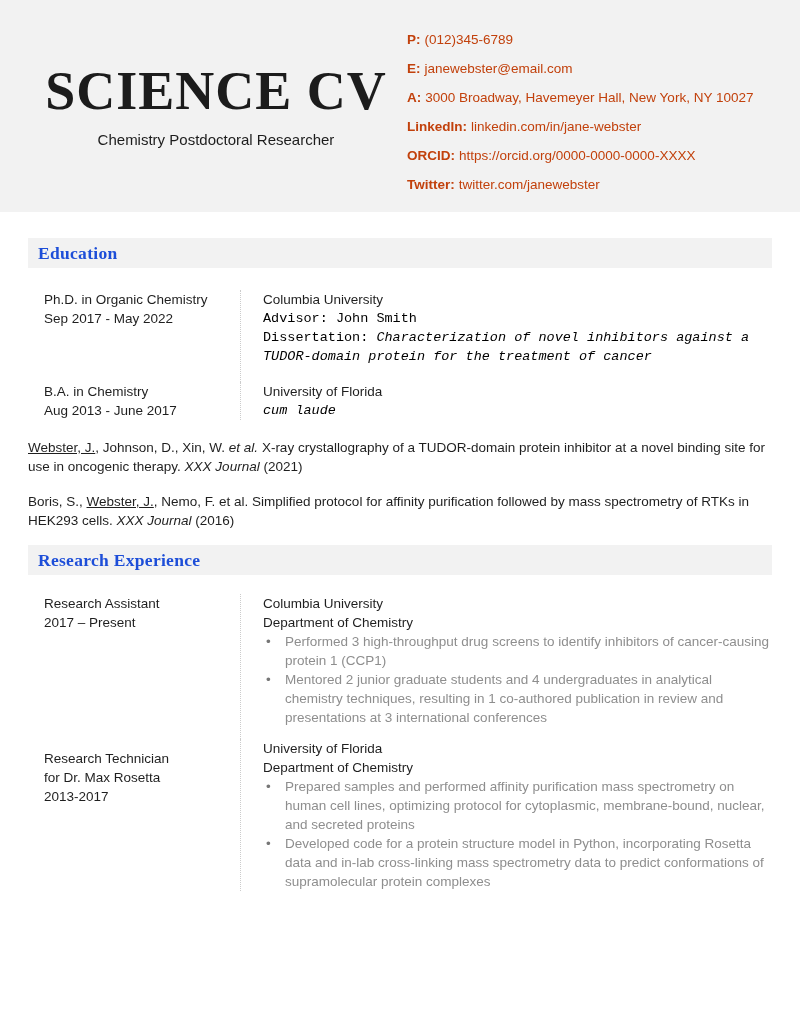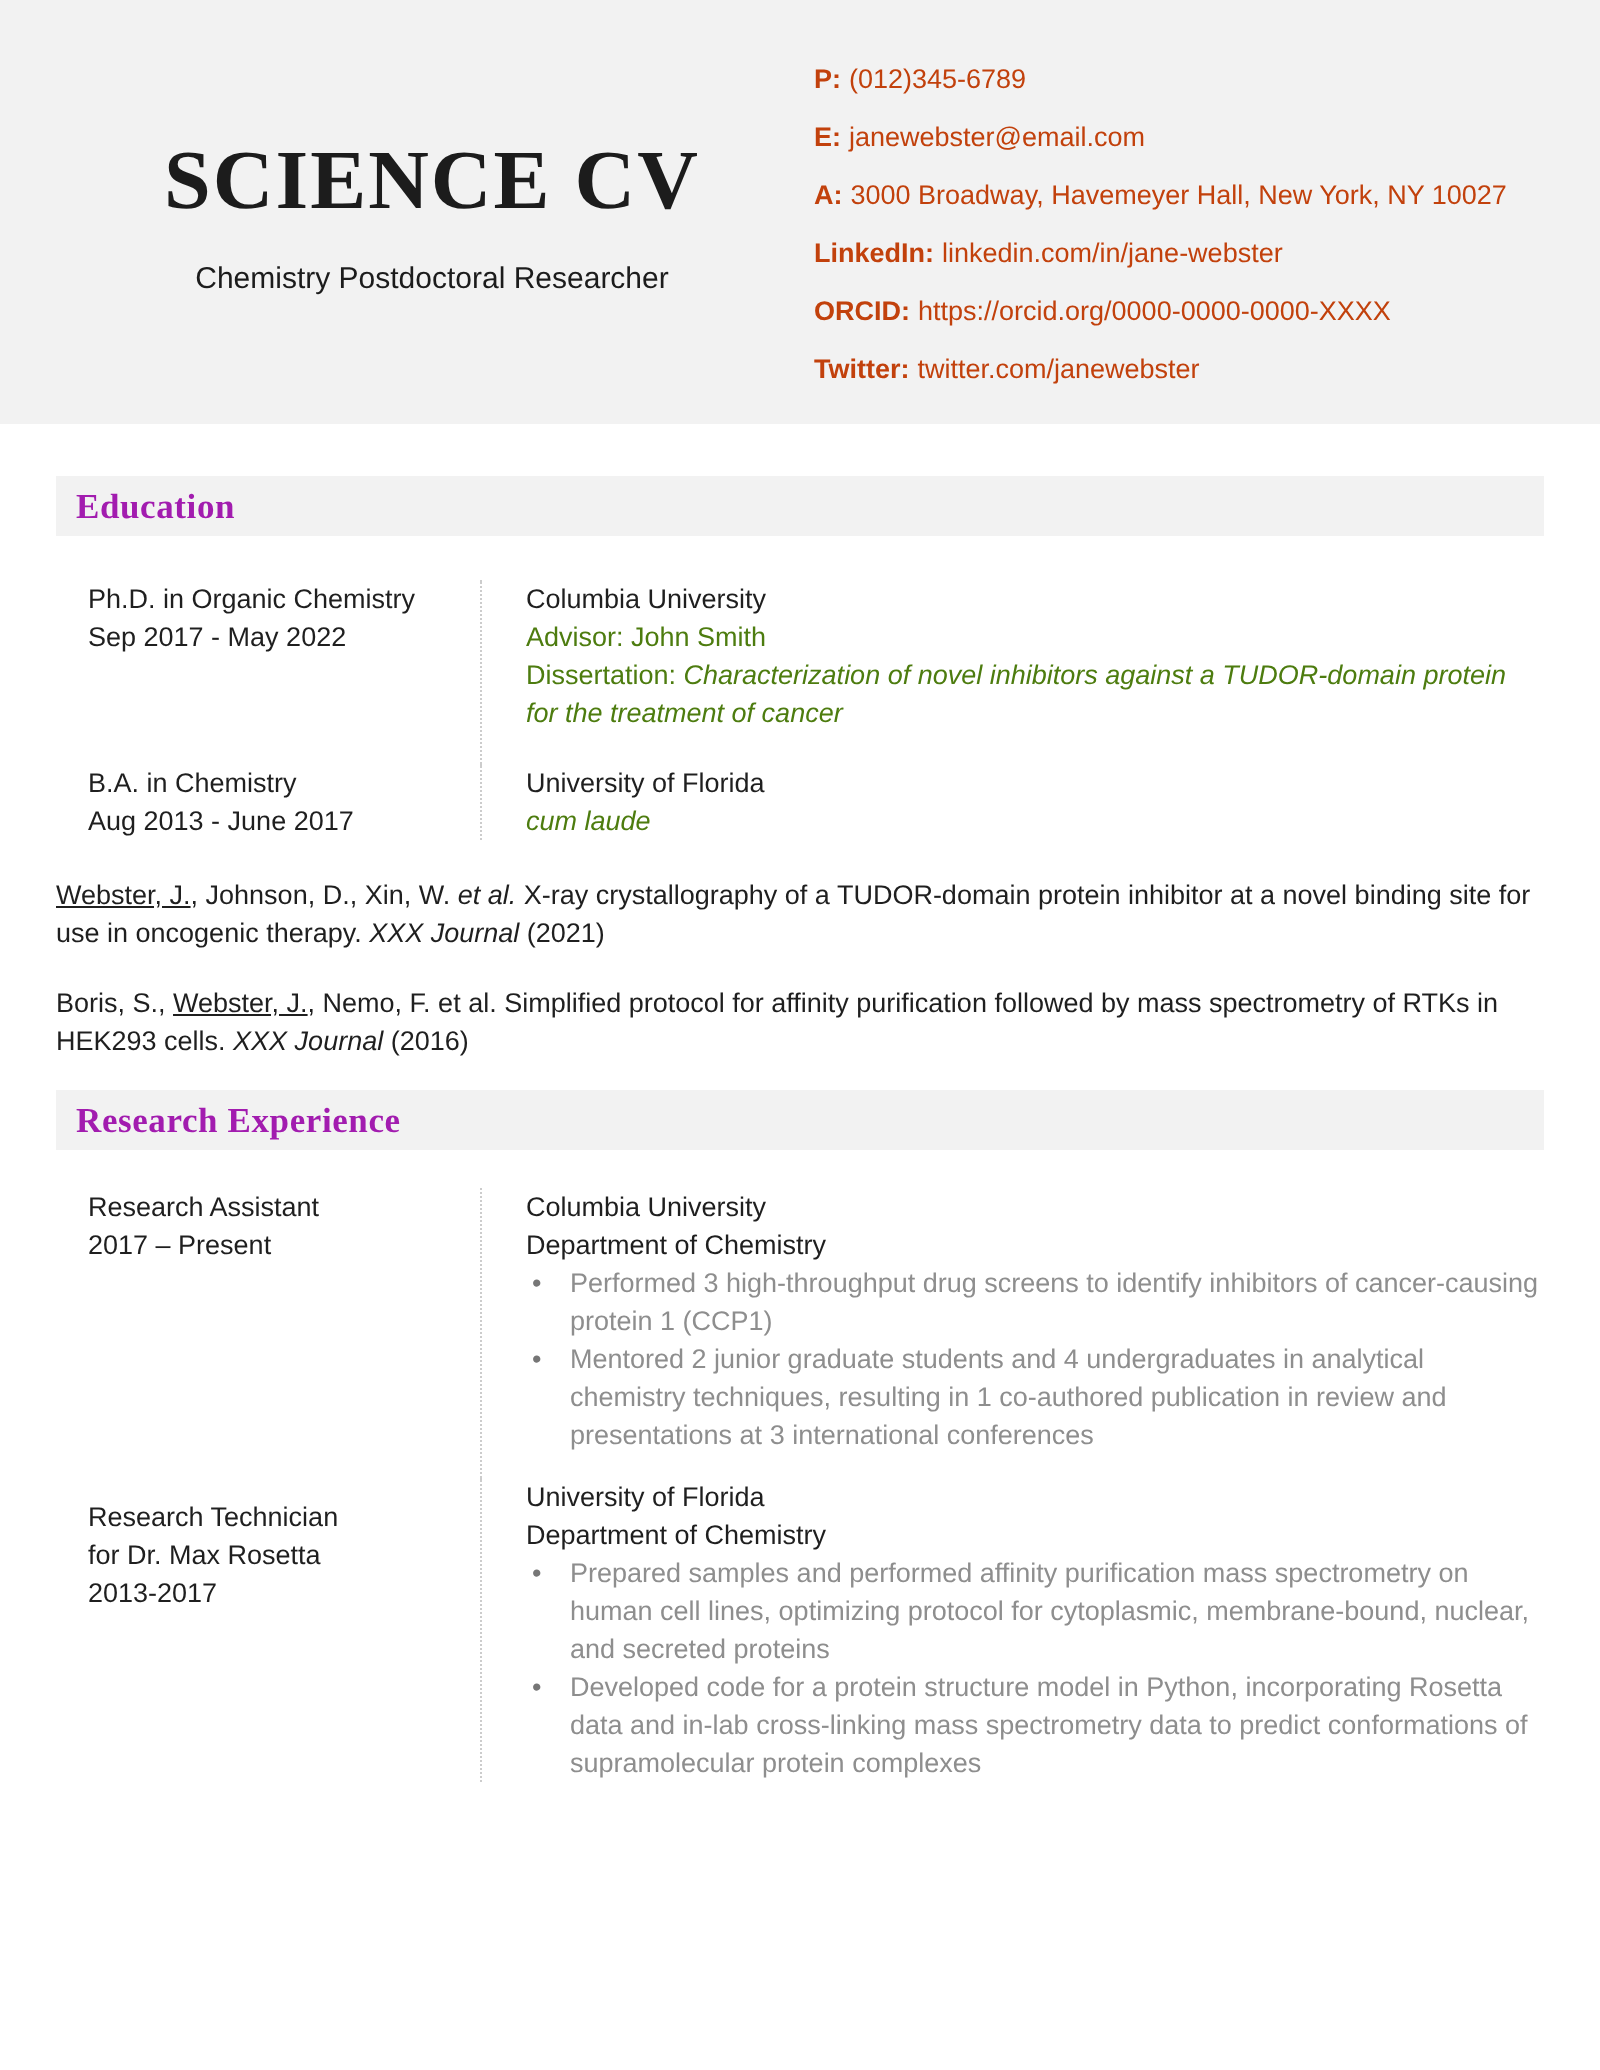--- a/index.html
+++ b/index.html
@@ -22,21 +22,21 @@
   .title-block {
     position: absolute;
     left: 40px;
     top: 62px;
     width: 352px;
     text-align: center;
   }
   .cv-title {
     font-family: "Liberation Serif", "DejaVu Serif", serif;
     font-weight: 700;
-    font-size: 42px;
+    font-size: 54px;
     line-height: 58px;
     letter-spacing: 1px;
     color: #1c1c1c;
     margin: 0;
     white-space: nowrap;
   }
   .cv-subtitle {
     font-size: 15px;
     line-height: 19px;
     margin-top: 10px;
@@ -64,30 +64,30 @@
     display: flex;
     align-items: center;
     padding-left: 10px;
     box-sizing: border-box;
   }
   .section-bar h2 {
     font-family: "Liberation Serif", "DejaVu Serif", serif;
     font-weight: 700;
     font-size: 17.5px;
     letter-spacing: 0.3px;
-    color: #a21caf;
+    color: #1d4ed8;
     margin: 0;
   }
   #education-bar { margin-top: 26px; }
   #publications-bar { margin-top: 18px; }
   #research-bar { margin-top: 15px; }
 
   .line { line-height: 19px; }
   .b { font-weight: 400; color: #1f1f1f; }
-  .muted { color: #4d7c0f; }
+  .muted { color: #000000; font-family: Liberation Mono, monospace; }
   .it { font-style: italic; }
   .u { text-decoration: underline; }
 
   
   .two-col {
     display: grid;
     grid-template-columns: 212px 1fr;
   }
   .cell-left {
     padding-left: 16px;

